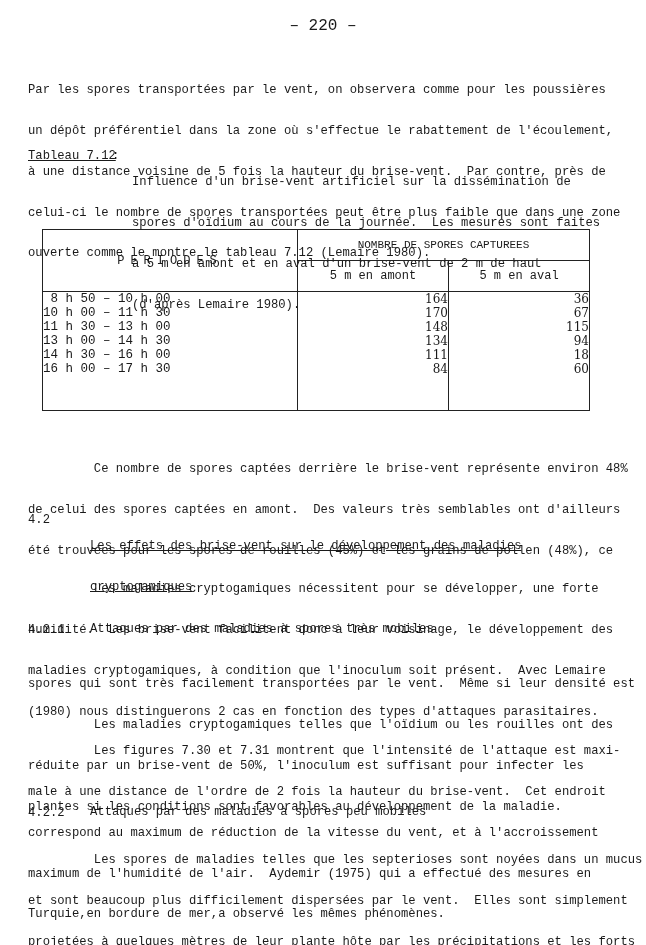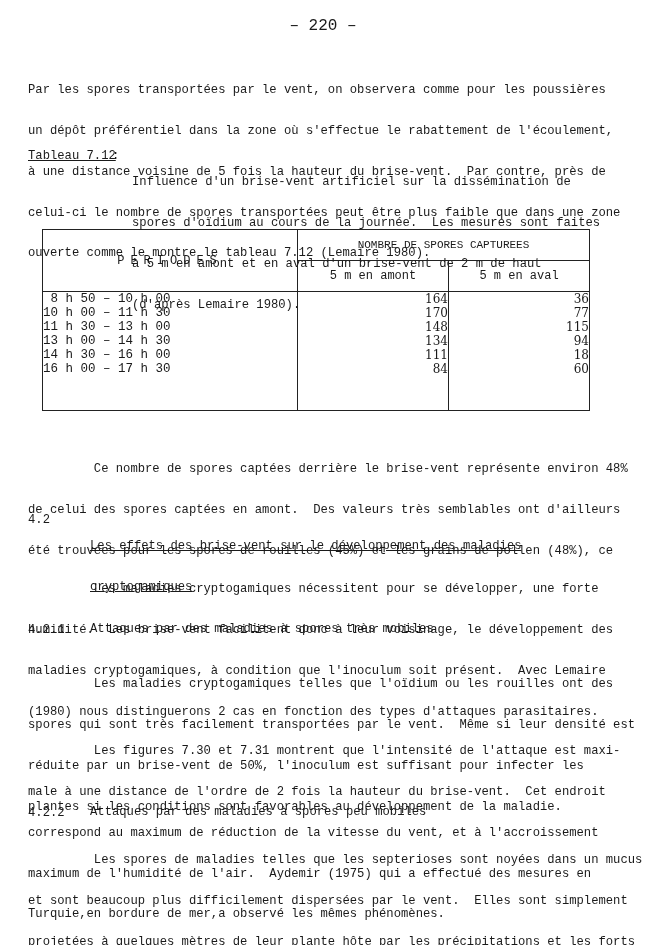--- a/index.html
+++ b/index.html
@@ -76,21 +76,21 @@
     <td class="col amont-col">
       <span class="cell-line">164</span>
       <span class="cell-line">170</span>
       <span class="cell-line">148</span>
       <span class="cell-line">134</span>
       <span class="cell-line">111</span>
       <span class="cell-line">84</span>
     </td>
     <td class="col aval-col">
       <span class="cell-line">36</span>
-      <span class="cell-line">77</span>
+      <span class="cell-line">67</span>
       <span class="cell-line">115</span>
       <span class="cell-line">94</span>
       <span class="cell-line">18</span>
       <span class="cell-line">60</span>
     </td>
   </tr>
 </tbody>
   </table>
 
 <div class="abs para" style="top:436px;">
@@ -107,22 +107,22 @@
 <div class="abs para" style="top:556px;">
   <span class="cell-line">         Les maladies cryptogamiques nécessitent pour se développer, une forte</span>
   <span class="cell-line">humidité.  Les brise-vent facilitent donc à leur voisinage, le développement des</span>
   <span class="cell-line">maladies cryptogamiques, à condition que l'inoculum soit présent.  Avec Lemaire</span>
   <span class="cell-line">(1980) nous distinguerons 2 cas en fonction des types d'attaques parasitaires.</span>
 </div>
 
 <span class="abs sec-num" style="top:623px;">4.2.1</span>
 <span class="abs sec-title" style="top:623px;">Attaques par des maladies à spores très mobiles</span>
 <div class="abs para" style="top:651px;">
+  <span class="cell-line">spores qui sont très facilement transportées par le vent.  Même si leur densité est</span>
   <span class="cell-line">         Les maladies cryptogamiques telles que l'oïdium ou les rouilles ont des</span>
-  <span class="cell-line">spores qui sont très facilement transportées par le vent.  Même si leur densité est</span>
   <span class="cell-line">réduite par un brise-vent de 50%, l'inoculum est suffisant pour infecter les</span>
   <span class="cell-line">plantes si les conditions sont favorables au développement de la maladie.</span>
 </div>
 <div class="abs para" style="top:718px;">
   <span class="cell-line">         Les figures 7.30 et 7.31 montrent que l'intensité de l'attaque est maxi-</span>
   <span class="cell-line">male à une distance de l'ordre de 2 fois la hauteur du brise-vent.  Cet endroit</span>
   <span class="cell-line">correspond au maximum de réduction de la vitesse du vent, et à l'accroissement</span>
   <span class="cell-line">maximum de l'humidité de l'air.  Aydemir (1975) qui a effectué des mesures en</span>
   <span class="cell-line">Turquie,en bordure de mer,a observé les mêmes phénomènes.</span>
 </div>

